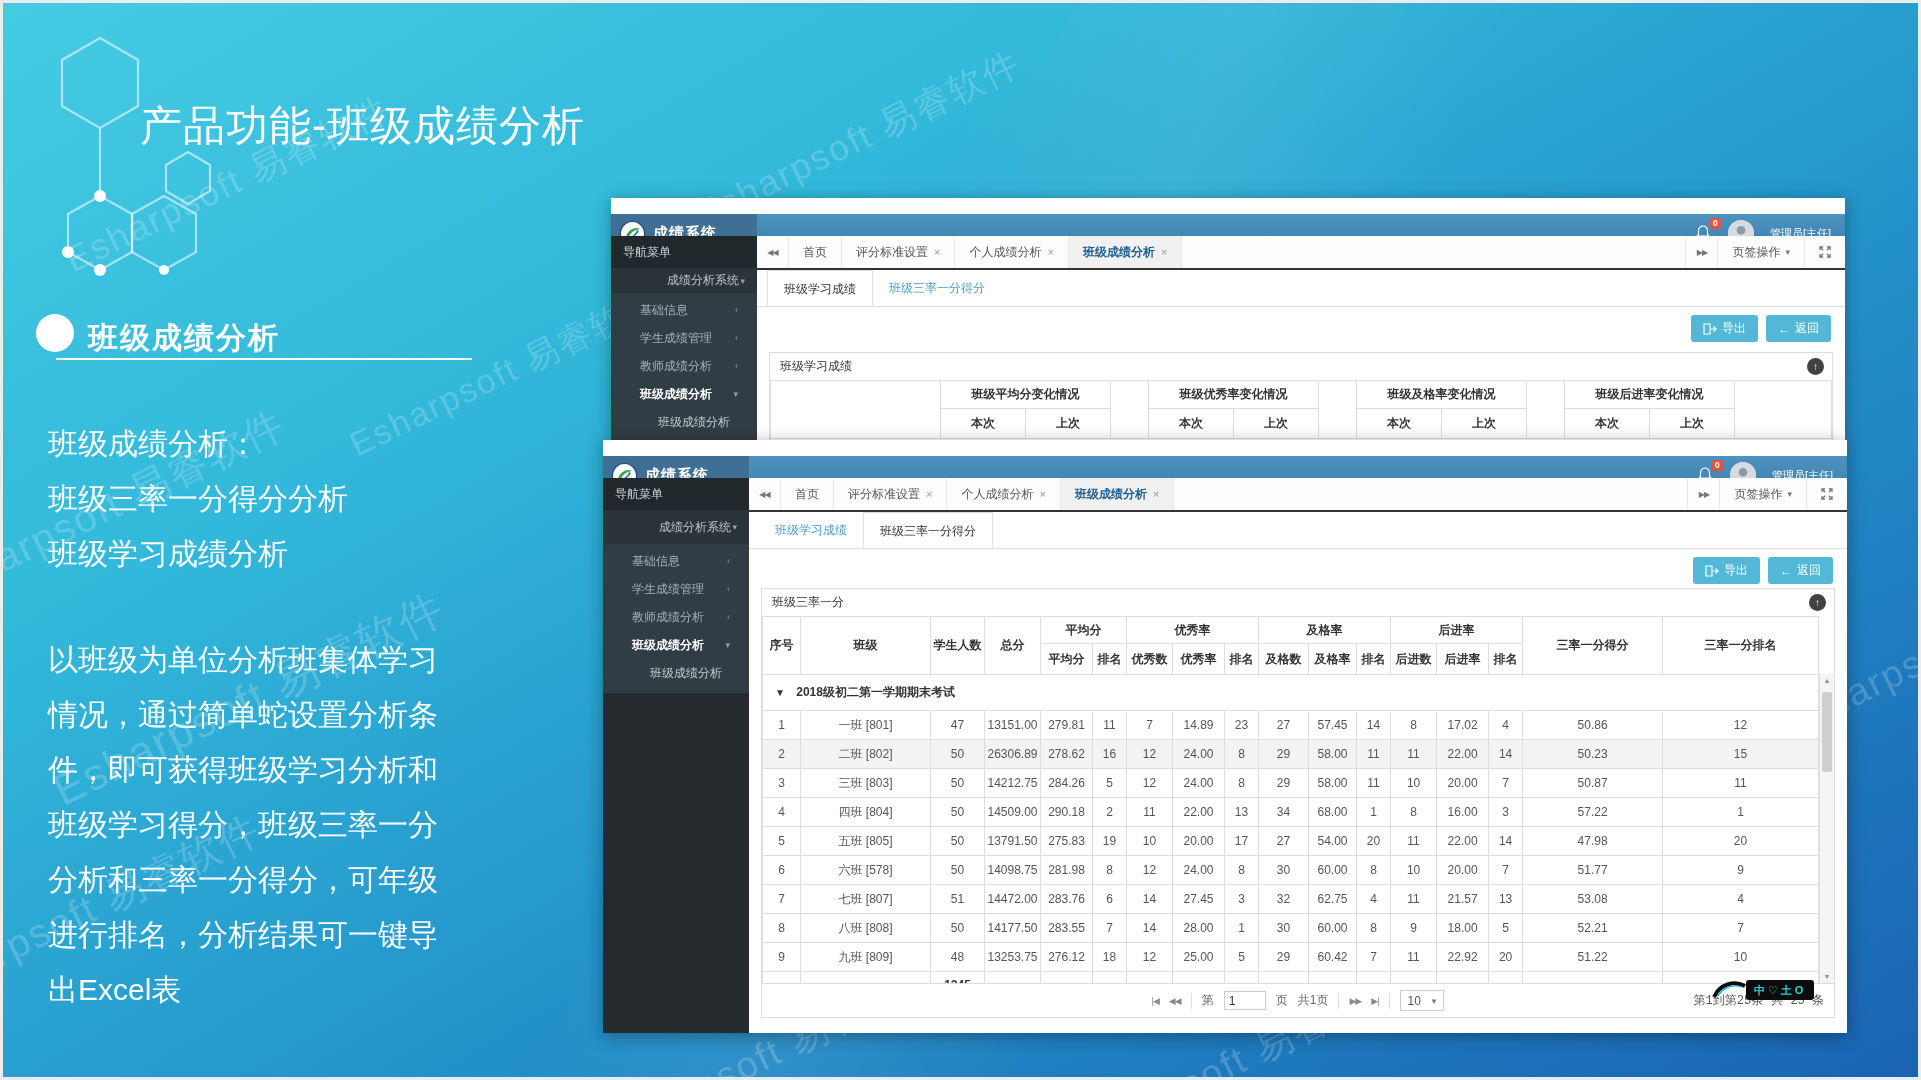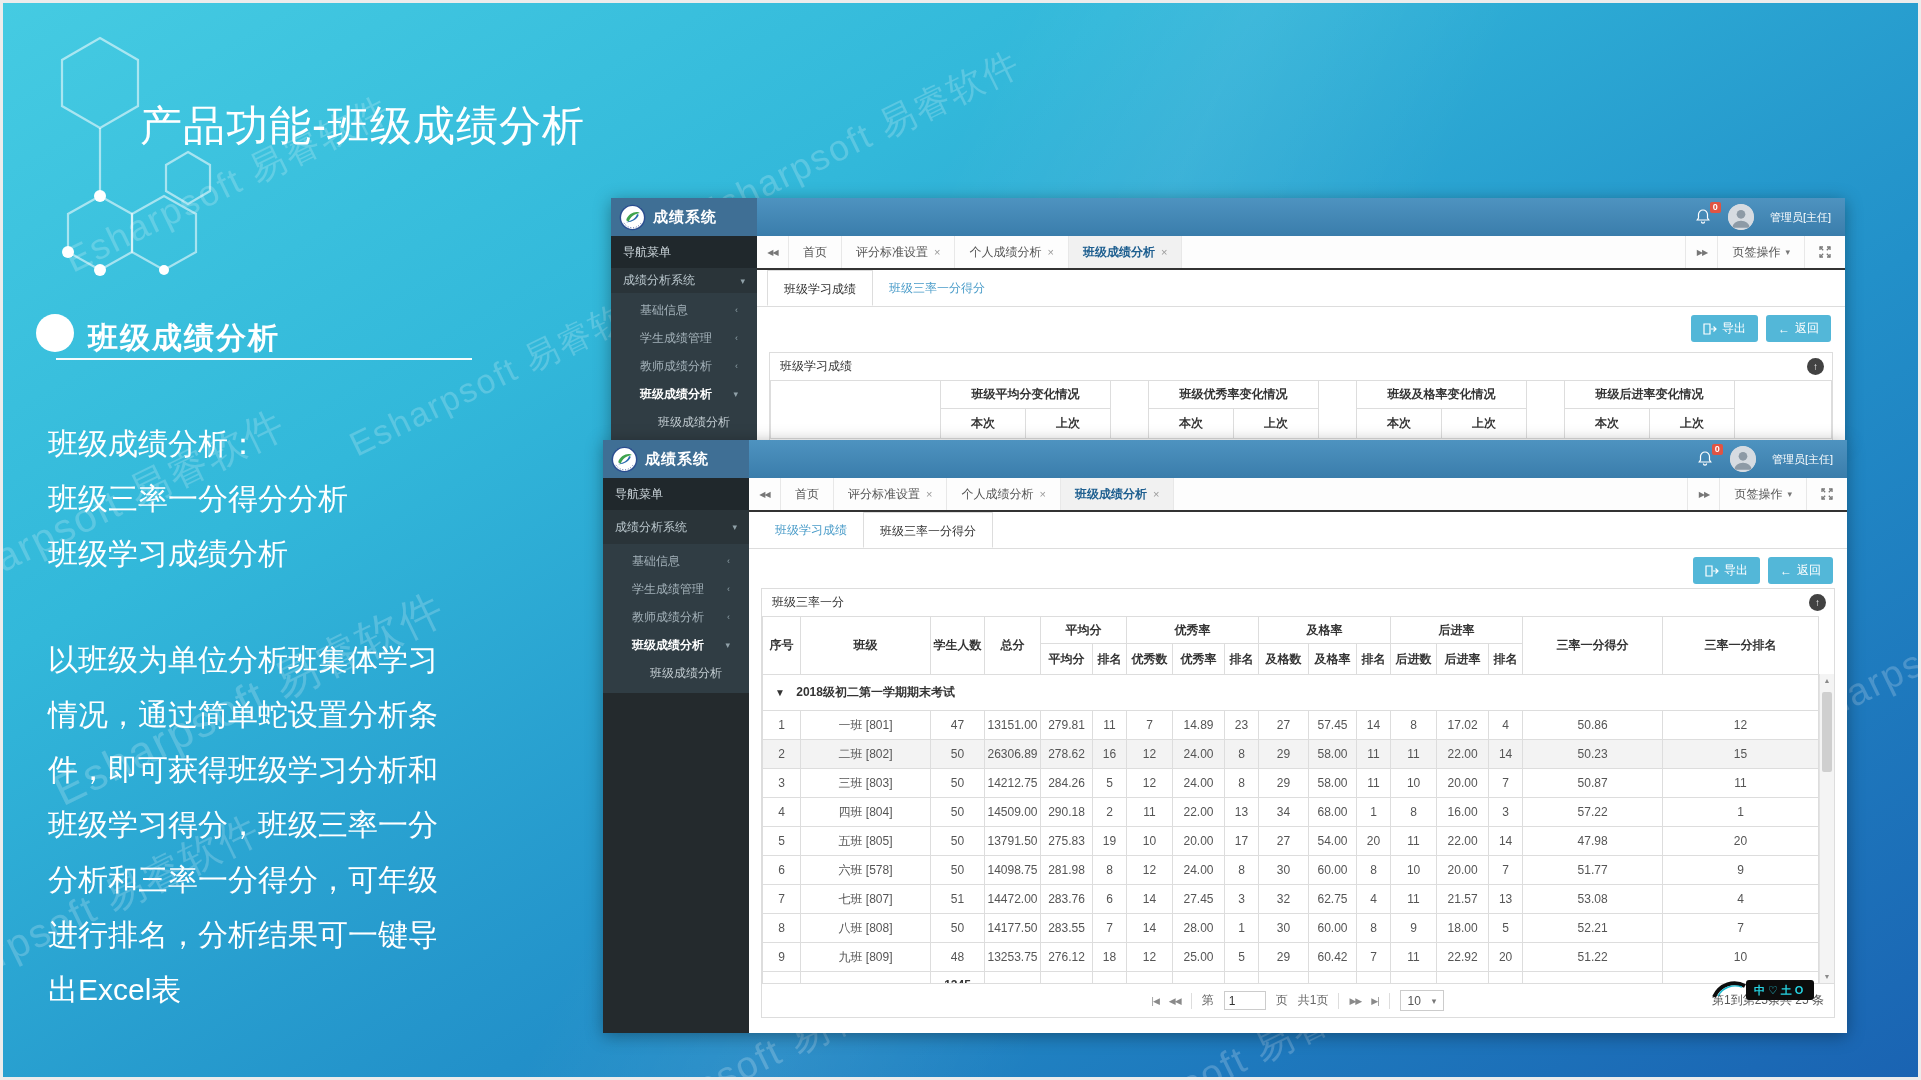--- a/index.html
+++ b/index.html
@@ -15,41 +15,41 @@
   .sec-circle{position:absolute;left:36px;top:314px;width:38px;height:38px;border-radius:50%;background:#fff;z-index:3;}
   .sec-title{position:absolute;left:88px;top:318px;font-size:30px;font-weight:bold;color:#fff;letter-spacing:2px;z-index:3;}
   .sec-line{position:absolute;left:56px;top:358px;width:416px;height:2px;background:rgba(255,255,255,.95);z-index:3;}
   .intro{position:absolute;left:48px;top:416px;font-size:30px;line-height:55px;color:#fff;z-index:3;}
   .bodytext{position:absolute;left:48px;top:632px;font-size:30px;line-height:55px;color:#fff;z-index:3;}
   .wm{position:absolute;color:rgba(255,255,255,.20);white-space:nowrap;transform:rotate(-26deg);z-index:4;letter-spacing:2px;}
   .molecule{position:absolute;left:38px;top:28px;z-index:2;}
 
   
   .win{position:absolute;background:#fff;font-size:12px;color:#333;box-shadow:0 3px 16px rgba(0,0,0,.35);}
-  .win-header{position:absolute;left:0;top:0;right:0;height:38px;background:linear-gradient(180deg,#4e93c0,#3a7dab);}
+  .win-header{position:absolute;left:0;top:16px;right:0;height:38px;background:linear-gradient(180deg,#4e93c0,#3a7dab);}
   .logo-block{position:absolute;left:0;top:0;width:146px;height:38px;background:#3f6f95;display:flex;align-items:center;gap:7px;padding-left:8px;}
   .brand{color:#fff;font-size:15px;font-weight:bold;letter-spacing:1px;}
   .hdr-right{position:absolute;right:14px;top:0;height:38px;display:flex;align-items:center;gap:16px;}
   .bell-wrap{position:relative;width:17px;height:18px;}
   .bell-badge{position:absolute;top:-6px;right:-9px;background:#e05443;color:#fff;font-size:9px;line-height:11px;padding:0 3px;border-radius:2px;font-weight:bold;}
   .avatar{width:26px;height:26px;border-radius:50%;overflow:hidden;background:#d6dbe1;}
   .user-label{color:#fff;font-size:11px;}
 
   .tabbar{position:absolute;left:146px;right:0;top:38px;height:34px;background:#fdfdfd;border-bottom:2px solid #333;display:flex;align-items:stretch;}
   .tb-item{display:flex;align-items:center;padding:0 14px;border-right:1px solid #e8e8e8;color:#555;font-size:12px;}
   .tb-arrow{width:32px;justify-content:center;color:#777;font-size:8px;letter-spacing:-1px;padding:0;}
   .tb-item.active{background:#f1f1f1;color:#1d5e8f;font-weight:bold;}
   .tb-close{margin-left:6px;color:#999;font-size:11px;font-weight:normal;}
   .tb-right{margin-left:auto;display:flex;align-items:stretch;}
   .tb-right .tb-item{border-right:none;border-left:1px solid #e8e8e8;}
   .tb-caret{margin-left:5px;font-size:9px;color:#777;}
 
   .sidebar{position:absolute;left:0;top:38px;bottom:0;width:146px;background:#2a3439;display:flex;flex-direction:column;}
   .side-head{height:32px;line-height:32px;padding-left:12px;background:#20282c;color:#cdd7dc;}
-  .side-root{height:34px;display:flex;align-items:center;justify-content:space-between;padding:0 12px;color:#bac7cd;}
+  .side-root{height:34px;display:flex;align-items:center;justify-content:space-between;padding:0 12px;color:#bac7cd;margin-left:44px;}
   .side-caret{font-size:9px;color:#90a1a9;}
   .side-sub{background:#303d44;padding:3px 7px 6px;}
   .side-item{height:28px;display:flex;align-items:center;justify-content:space-between;padding:0 12px 0 22px;color:#a4b2ba;}
   .side-item.active{color:#fff;font-weight:bold;}
   .side-leaf{height:28px;line-height:28px;padding-left:40px;color:#c3cdd2;}
   .side-fill{flex:1;background:#242a2d;}
 
   .content{position:absolute;left:146px;top:72px;right:0;bottom:0;background:#fff;}
   .subtabs{height:37px;border-bottom:1px solid #ddd;display:flex;padding-left:10px;}
   .stab{padding:0 16px;line-height:36px;font-size:12px;}
@@ -80,21 +80,21 @@
   .vs-up{position:absolute;top:0;left:0;right:0;height:13px;color:#8a8a8a;font-size:7px;text-align:center;line-height:13px;}
   .vs-down{position:absolute;bottom:0;left:0;right:0;height:13px;color:#8a8a8a;font-size:7px;text-align:center;line-height:13px;}
   .vs-thumb{position:absolute;left:2px;right:2px;top:18px;height:80px;background:#cfcfcf;border-radius:2px;}
 
   .pager{position:absolute;left:0;right:0;bottom:0;height:34px;border-top:1px solid #ddd;display:flex;align-items:center;background:#fff;}
   .pager-center{margin:0 auto;display:flex;align-items:center;gap:10px;color:#666;font-size:12px;}
   .pg-ic{color:#8a8a8a;font-size:9px;letter-spacing:-1px;}
   .pg-input{width:42px;height:19px;border:1px solid #ccc;font-size:12px;padding-left:4px;color:#333;font-family:inherit;}
   .pg-select{display:flex;align-items:center;gap:6px;border:1px solid #ccc;height:21px;padding:0 7px;font-size:12px;color:#555;}
   .pg-sep{width:1px;height:16px;background:#ddd;}
-  .pager-info{position:absolute;right:10px;font-size:12px;color:#555;display:flex;gap:0;}
+  .pager-info{position:absolute;right:10px;font-size:12px;color:#555;display:flex;gap:8px;font-family:Liberation Mono, monospace;}
 
   .capture-badge{position:absolute;left:1712px;top:978px;z-index:20;display:flex;align-items:flex-end;}
   .cb-pill{background:#0c0c0c;border-radius:3px;height:20px;display:flex;align-items:center;padding:0 8px;color:#27d3e2;font-size:11px;letter-spacing:3px;font-weight:bold;}
 </style>
 </head>
 <body>
 
 <div class="slide">
   <div class="streak"></div>
 

